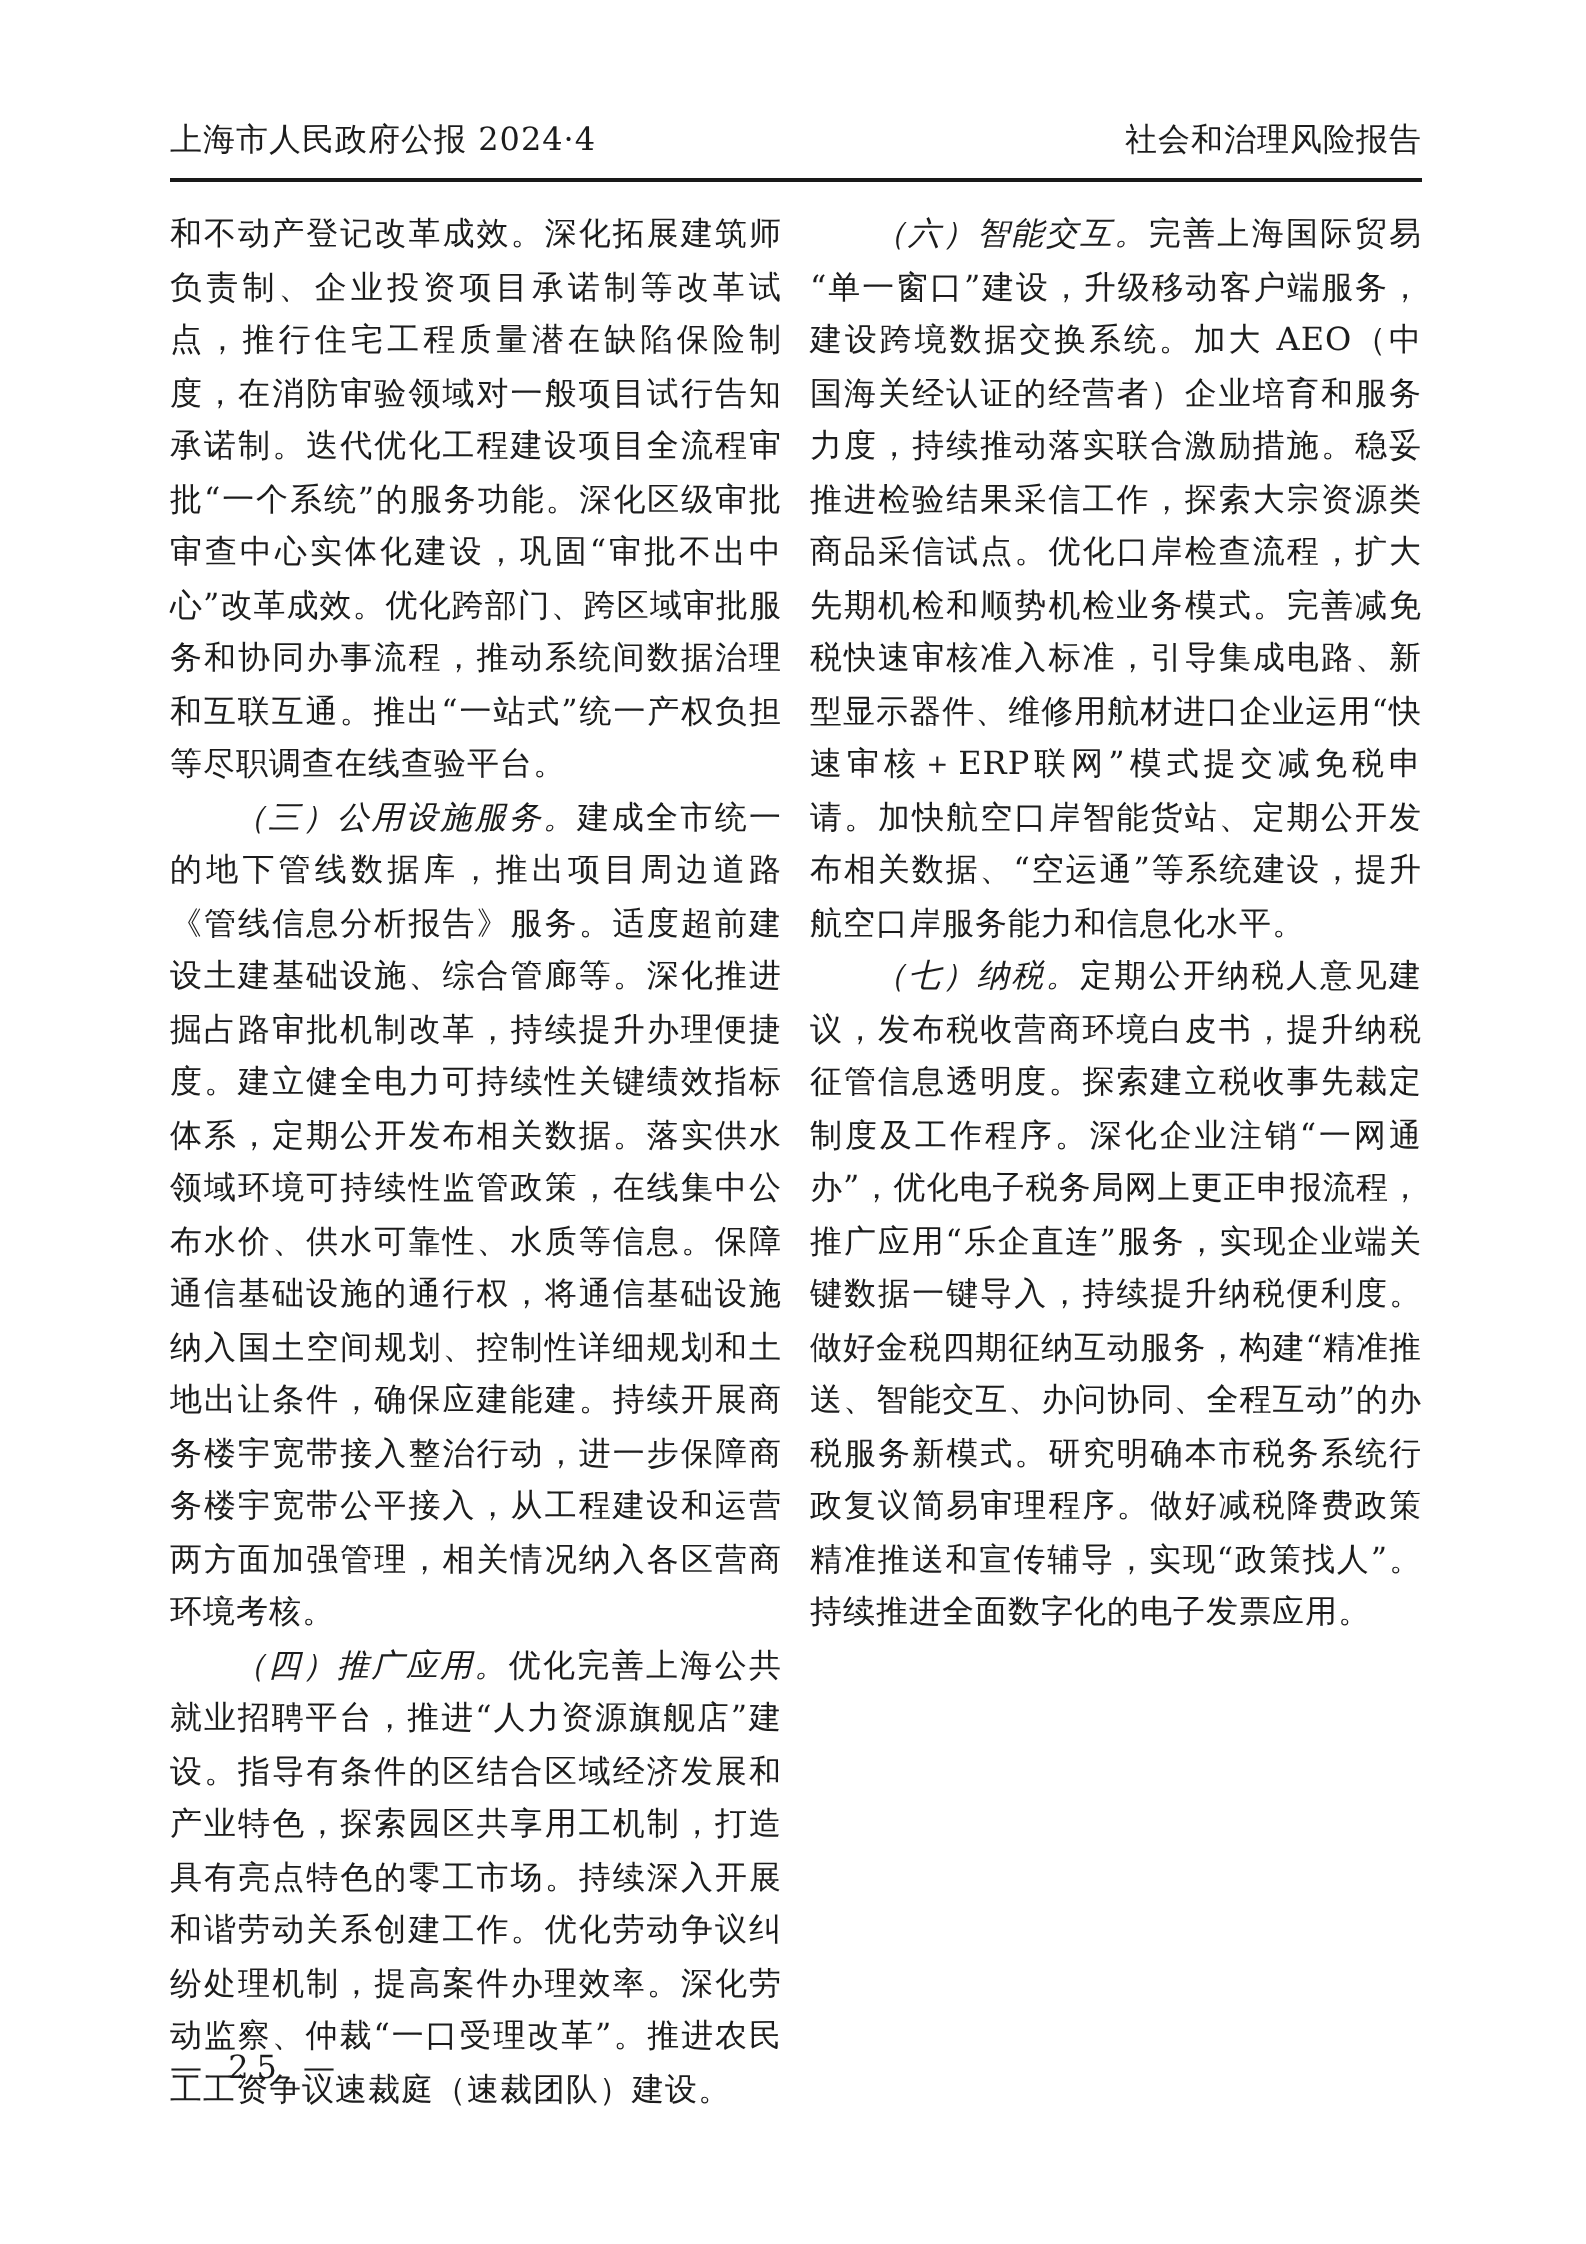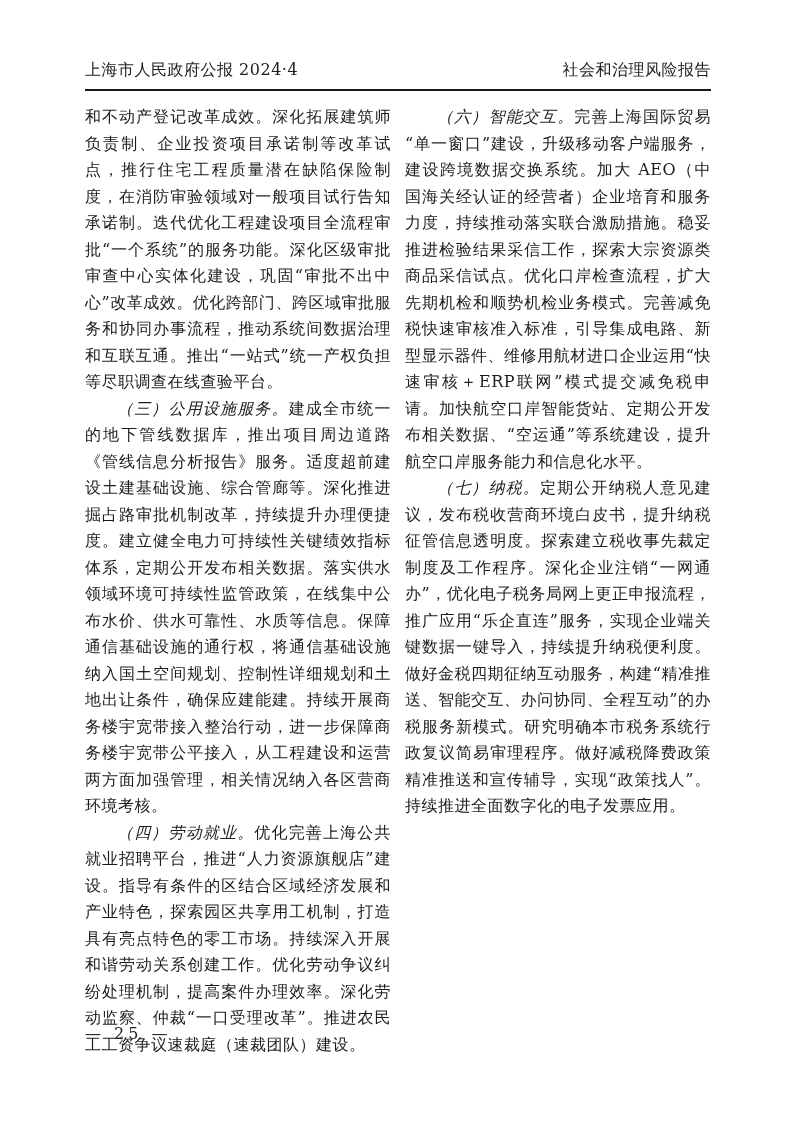--- a/index.html
+++ b/index.html
@@ -89,21 +89,21 @@
   <div class="content-columns">
 
     <div class="column">
       <p>
         <span class="paragraph-lead"></span><span>和不动产登记改革成效。深化拓展建筑师负责制、企业投资项目承诺制等改革试点，推行住宅工程质量潜在缺陷保险制度，在消防审验领域对一般项目试行告知承诺制。迭代优化工程建设项目全流程审批“一个系统”的服务功能。深化区级审批审查中心实体化建设，巩固“审批不出中心”改革成效。优化跨部门、跨区域审批服务和协同办事流程，推动系统间数据治理和互联互通。推出“一站式”统一产权负担等尽职调查在线查验平台。</span>
       </p>
       <p class="indent">
         <span class="paragraph-lead">（三）公用设施服务。</span><span>建成全市统一的地下管线数据库，推出项目周边道路《管线信息分析报告》服务。适度超前建设土建基础设施、综合管廊等。深化推进掘占路审批机制改革，持续提升办理便捷度。建立健全电力可持续性关键绩效指标体系，定期公开发布相关数据。落实供水领域环境可持续性监管政策，在线集中公布水价、供水可靠性、水质等信息。保障通信基础设施的通行权，将通信基础设施纳入国土空间规划、控制性详细规划和土地出让条件，确保应建能建。持续开展商务楼宇宽带接入整治行动，进一步保障商务楼宇宽带公平接入，从工程建设和运营两方面加强管理，相关情况纳入各区营商环境考核。</span>
       </p>
       <p class="indent">
-        <span class="paragraph-lead">（四）劳动就业。</span><span>优化完善上海公共就业招聘平台，推进“人力资源旗舰店”建设。指导有条件的区结合区域经济发展和产业特色，探索园区共享用工机制，打造具有亮点特色的零工市场。持续深入开展和谐劳动关系创建工作。优化劳动争议纠纷处理机制，提高案件办理效率。深化劳动监察、仲裁“一口受理改革”。推进农民工工资争议速裁庭（速裁团队）建设。</span>
+        <span class="paragraph-lead">（四）推广应用。</span><span>优化完善上海公共就业招聘平台，推进“人力资源旗舰店”建设。指导有条件的区结合区域经济发展和产业特色，探索园区共享用工机制，打造具有亮点特色的零工市场。持续深入开展和谐劳动关系创建工作。优化劳动争议纠纷处理机制，提高案件办理效率。深化劳动监察、仲裁“一口受理改革”。推进农民工工资争议速裁庭（速裁团队）建设。</span>
       </p>
 
     </div>
 
     <div class="column">
       <p class="indent">
         <span class="paragraph-lead">（六）智能交互。</span><span>完善上海国际贸易“单一窗口”建设，升级移动客户端服务，建设跨境数据交换系统。加大 AEO（中国海关经认证的经营者）企业培育和服务力度，持续推动落实联合激励措施。稳妥推进检验结果采信工作，探索大宗资源类商品采信试点。优化口岸检查流程，扩大先期机检和顺势机检业务模式。完善减免税快速审核准入标准，引导集成电路、新型显示器件、维修用航材进口企业运用“快速审核＋ERP联网”模式提交减免税申请。加快航空口岸智能货站、定期公开发布相关数据、“空运通”等系统建设，提升航空口岸服务能力和信息化水平。</span>
       </p>
       <p class="indent">
         <span class="paragraph-lead">（七）纳税。</span><span>定期公开纳税人意见建议，发布税收营商环境白皮书，提升纳税征管信息透明度。探索建立税收事先裁定制度及工作程序。深化企业注销“一网通办”，优化电子税务局网上更正申报流程，推广应用“乐企直连”服务，实现企业端关键数据一键导入，持续提升纳税便利度。做好金税四期征纳互动服务，构建“精准推送、智能交互、办问协同、全程互动”的办税服务新模式。研究明确本市税务系统行政复议简易审理程序。做好减税降费政策精准推送和宣传辅导，实现“政策找人”。持续推进全面数字化的电子发票应用。</span>

